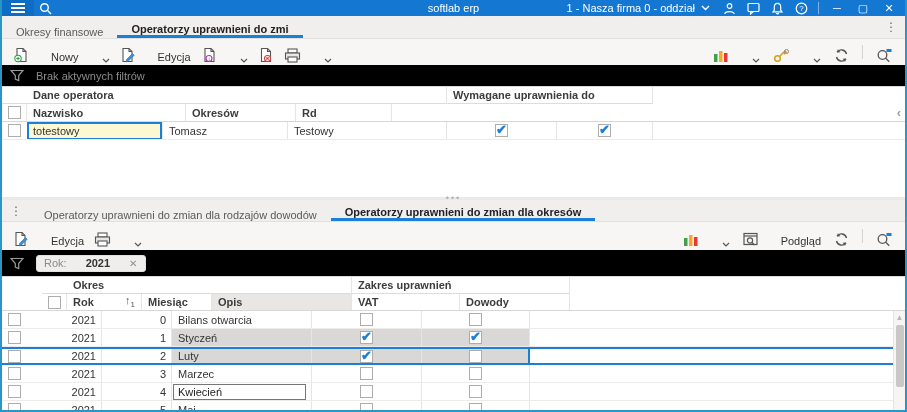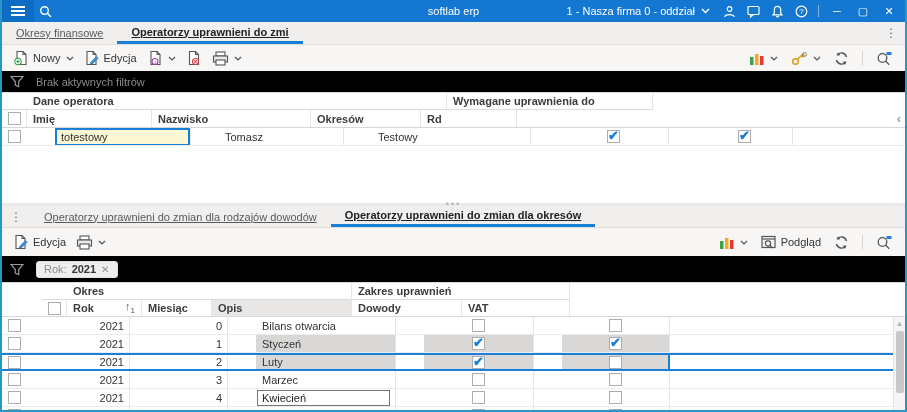--- a/index.html
+++ b/index.html
@@ -4,65 +4,65 @@
 <style>
   * { margin:0; padding:0; box-sizing:border-box; }
   html,body { background:#cfcfcf; font-family:"Liberation Sans", sans-serif; }
   .window{
     position:relative; width:907px; height:412px; background:#fff; overflow:hidden;
     border-left:2px solid var(--window-border); border-right:2px solid var(--window-border);
     border-bottom:2px solid var(--window-border);
     font-size:11px; color:#333;
   }
   
-  .titlebar{ height:22px; background:var(--titlebar); display:flex; align-items:center; color:#fff; position:relative; }
+  .titlebar{ height:16px; background:var(--titlebar); display:flex; align-items:center; color:#fff; position:relative; }
   .burger-box{ width:32px; height:22px; background:var(--titlebar-dark); display:flex; align-items:center; justify-content:center; cursor:pointer; }
   .burger i{ display:block; width:14px; height:2px; background:#fff; margin:2px 0; }
   .tb-icon{ display:flex; align-items:center; justify-content:center; width:22px; height:22px; cursor:pointer; }
   .tb-title{ position:absolute; left:0; right:0; text-align:center; pointer-events:none; font-size:11px; }
   .tb-right{ margin-left:auto; display:flex; align-items:center; gap:2px; padding-right:4px; }
   .company{ display:flex; align-items:center; gap:6px; padding:0 6px; cursor:pointer; font-size:11px; }
   .tb-sep{ width:1px; height:12px; background:rgba(255,255,255,.45); margin:0 4px; }
   .winbtn{ width:24px; height:22px; display:flex; align-items:center; justify-content:center; font-size:11px; cursor:pointer; }
   
   .tabbar{ height:23px; background:#f0efee; display:flex; align-items:stretch; border-bottom:1px solid #e2e0df; position:relative; }
   .tabbar2{ height:22px; }
-  .tab{ display:flex; align-items:center; padding:0 14px; color:#5a5a5a; cursor:pointer; white-space:nowrap;text-decoration:underline; }
+  .tab{ display:flex; align-items:flex-end; padding:0 14px; color:#5a5a5a; cursor:pointer; white-space:nowrap; }
   .tab.active{ color:#222; font-weight:bold; border-bottom:3px solid var(--accent); }
   .tab .clip{ max-width:158px; overflow:hidden; display:inline-block; white-space:nowrap; }
   .kebab{ color:#666; font-size:12px; display:flex; align-items:center; padding:0 8px; cursor:pointer; }
   .tab-kebab-right{ margin-left:auto; }
   
   .toolbar{ background:#f7f6f5; display:flex; align-items:center; padding:0 6px; }
   .toolbar1{ height:26px; }
   .toolbar2{ height:28px; }
-  .tbtn{ display:flex; align-items:center; gap:4px; padding:0 5px; height:22px; cursor:pointer; color:#333; }
+  .tbtn{ display:flex; align-items:flex-end; gap:22px; padding:0 5px; height:22px; cursor:pointer; color:#333; }
   .chev{ display:inline-flex; margin-left:1px; }
   .tool-right{ margin-left:auto; display:flex; align-items:center; gap:3px; padding-right:2px; }
   .tool-sep{ width:1px; height:14px; background:#d6d4d2; margin:0 5px; }
   
   .filterbar{ background:#000000; display:flex; align-items:center; padding:0 8px; border-bottom:1px solid #dddcdb; color:var(--muted); }
   .filterbar1{ height:22px; }
   .filterbar2{ height:27px; }
   .filter-text{ margin-left:12px; }
-  .chip{ margin-left:12px; display:flex; align-items:center; gap:5px; background:#efeeec; border:1px solid #e2e1df; border-radius:3px; height:17px; padding:0 7px; cursor:default; }
+  .chip{ margin-left:12px; display:flex; align-items:center; gap:19px; background:#efeeec; border:1px solid #e2e1df; border-radius:3px; height:17px; padding:0 7px; cursor:default; }
   .chip b{ color:#333; }
   .chip .x{ color:#8f8f8f; cursor:pointer; font-size:10px; }
   
   .grid-row{ display:flex; align-items:center; background:#fff; }
   .cell{ height:100%; display:flex; align-items:center; padding:0 6px; border-right:1px solid #e6e5e4; overflow:hidden; white-space:nowrap; }
   .cell.num{ justify-content:flex-end; padding-right:5px; }
   .cell.center{ justify-content:center; }
   .cell.nob{ border-right:none; }
   .group-row{ height:17px; font-weight:bold; color:#3c3c3c; }
   .group-row .cell{ border-bottom:1px solid #dddcdb; }
   .group-row .lead{ border-right:none; border-bottom:1px solid #dddcdb; }
   .group-row .filler{ border:none; }
   .head-row{ font-weight:bold; color:#3c3c3c; border-bottom:1px solid #d8d7d6; }
-  .data-row{ height:18px; border-bottom:1px solid #edecea;gap:28px; }
+  .data-row{ height:18px; border-bottom:1px solid #edecea; }
   .sort{ margin-left:auto; font-weight:normal; color:#555; }
   .sub1{ font-size:8px; vertical-align:sub; color:#555; }
   .hl-head{ background:#e8e7e5; }
   .shaded{ background:var(--shaded); }
   .cb{ width:13px; height:13px; border:1px solid #aeadac; background:#fff; display:inline-block; position:relative; flex:none; cursor:pointer; }
   .cb.checked::after{ content:"\2714"; position:absolute; left:0px; top:-3px; font-size:13px; font-weight:bold; color:var(--accent); }
   .cbcell{ width:25px; justify-content:center; padding:0; }
   .collapse-chev{ position:absolute; right:4px; color:#9f9e9d; font-size:13px; cursor:pointer; line-height:1; }
   
   .t1-login{ width:136px; } .t1-imie{ width:125px; } .t1-nazw{ width:159px; }
@@ -259,21 +259,20 @@
     <div class="grid-row group-row">
       <div class="cell cbcell lead"></div>
       <div class="cell t1-g1">Dane operatora</div>
       <div class="cell t1-g2">Wymagane uprawnienia do</div>
       <div class="cell filler t1-fill"></div>
     </div>
     <div class="grid-row head-row">
       <div class="cell cbcell">
           <span class="cb"></span>
         </div>
-      <div class="cell t1-imie">Imię</div>
       <div class="cell t1-nazw">Nazwisko</div>
       <div class="cell t1-okr">Okresów</div>
       <div class="cell t1-rd">Rd</div>
       <div class="cell t1-fill"></div>
       <span class="collapse-chev">‹</span>
     </div>
     <div class="grid-row data-row">
       <div class="cell cbcell nob">
           <span class="cb"></span>
         </div>
@@ -387,22 +386,22 @@
     <div class="grid-row head-row">
       <div class="cell cbcell">
           <span class="cb"></span>
         </div>
       <div class="cell t2-rok">
         <span>Rok</span>
         <span class="sort"><span>↑</span><span class="sub1">1</span></span>
       </div>
       <div class="cell t2-mies">Miesiąc</div>
       <div class="cell t2-opis hl-head">Opis</div>
+      <div class="cell t2-vat">VAT</div>
       <div class="cell t2-dow">Dowody</div>
-      <div class="cell t2-vat">VAT</div>
       <div class="cell t2-fill"></div>
     </div>
 
     <div class="grid-row data-row">
       <div class="cell cbcell nob">
           <span class="cb"></span>
         </div>
       <div class="cell t2-rok num">2021</div>
       <div class="cell t2-mies num">0</div>
       <div class="cell t2-opis">Bilans otwarcia</div>

